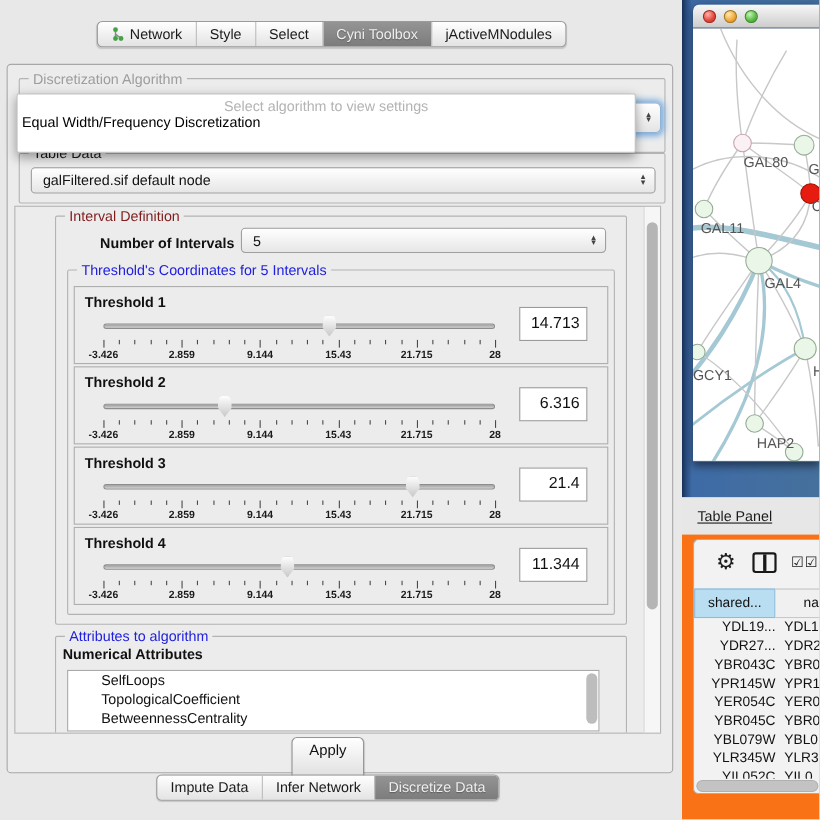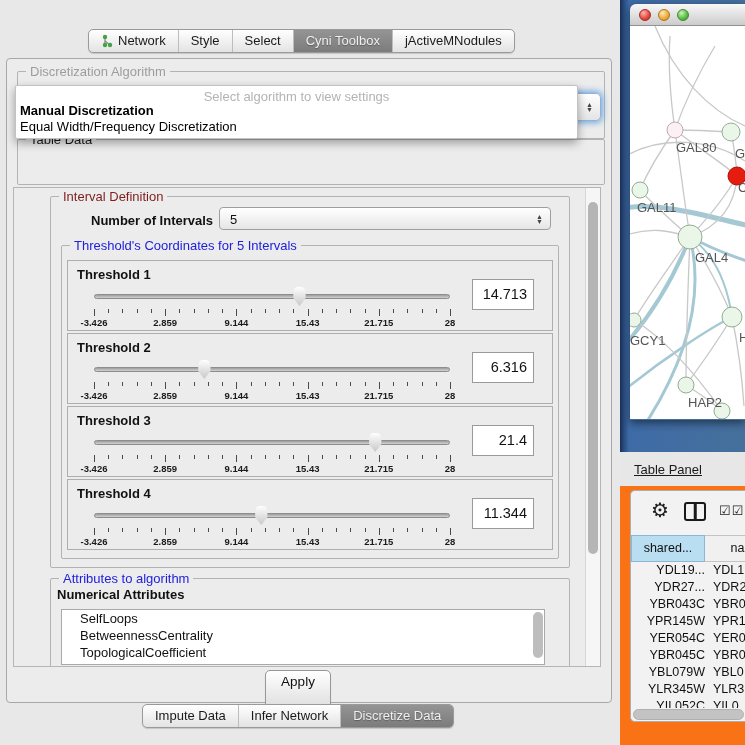--- a/index.html
+++ b/index.html
@@ -12,21 +12,21 @@
   .cp-title { position:absolute; left:9px; top:5px; font-size:13px; color:#1a1a1a; }
   .float-icon { position:absolute; left:560px; top:4px; font-size:13px; font-weight:700; color:#222; cursor:default; }
   .close-icon { position:absolute; left:583px; top:4px; font-size:13px; font-weight:900; color:#111; cursor:default; }
 
   .seg { display:flex; border:1px solid #9a9a9a; border-radius:5px; overflow:hidden;
          background:linear-gradient(#ffffff,#e3e3e3); box-shadow:0 1px 1px rgba(0,0,0,.15); }
   .seg-item { padding:3px 12px 4px 12px; font-size:13px; color:#1a1a1a; border-left:1px solid #bdbdbd;
               display:flex; align-items:center; gap:5px; white-space:nowrap; cursor:default; }
   .seg-item:first-child { border-left:none; }
   .seg-item.sel { background:linear-gradient(#949494,#7c7c7c); color:#efefef; text-shadow:0 1px 1px rgba(0,0,0,.3); }
-  .tabbar-top { position:absolute; left:88px; top:29px; }
+  .tabbar-top { position:absolute; left:88px; top:19px; }
   .tabbar-bottom { position:absolute; left:142px; top:704px; }
 
   .cp-body { position:absolute; left:6px; top:58px; width:606px; height:645px;
              border:1px solid #a8a8a8; border-radius:4px; background:#ececec; }
 
   .group { position:absolute; border:1px solid #b3b3b3; border-radius:2px; }
   .group > .gtitle { position:absolute; top:-8px; left:8px; background:#ececec; padding:0 4px; font-size:13px; }
   .gtitle.faded { color:#9d9d9d; }
   .gtitle.green { color:#7f1d1d; }
   .gtitle.blue  { color:#2020dd; }
@@ -65,21 +65,21 @@
                    filter:drop-shadow(0 0 1px rgba(0,0,0,.7)); }
   .slider .tick { position:absolute; top:24px; width:1px; background:#4a4a4a; }
   .slider .tick.major { height:7px; }
   .slider .tick.minor { height:4px; }
   .slider .tlabel { position:absolute; top:32px; transform:translateX(-50%); font-size:9.5px; font-weight:700; color:#1a1a1a; white-space:nowrap; }
   .thr-value { position:absolute; left:404px; top:18px; width:62px; height:31px; background:#fff;
                border:1px solid #9a9a9a; font-size:14.5px; text-align:right; line-height:29px; padding-right:6px; }
 
   .listbox { position:absolute; left:10px; top:30px; width:484px; height:56px; background:#fff;
              border:1px solid #a9a9a9; overflow:hidden; }
-  .listbox .item { height:17px; line-height:17px; padding-left:18px; font-size:13px; }
+  .listbox .item { height:17px; line-height:17px; padding-left:30px; font-size:13px; }
   .listbox .lscroll { position:absolute; right:1px; top:2px; width:10px; height:46px; border-radius:5px; background:#bdbdbd; }
 
   .apply-btn { position:absolute; left:258px; top:611px; width:66px; height:41px; border:1px solid #979797;
                border-radius:5px; background:linear-gradient(#ffffff,#dcdcdc); font-size:13.5px;
                text-align:center; line-height:21px; box-shadow:0 1px 1px rgba(0,0,0,.15); cursor:default; }
 
   
   .right-panel { position:absolute; left:620px; top:0; width:125px; height:745px; background:#f97316; }
   .net-frame { position:absolute; left:0; top:0; width:125px; height:452px;
                background:linear-gradient(90deg,#182f54 0px,#2a4d80 4px,#3e6ba6 9px,#45709c 100%); }
@@ -150,26 +150,32 @@
 
     <div class="focus-stub">
       <span class="stepper">
           <span>▲</span>
           <span>▼</span>
         </span>
     </div>
 
     <div class="popup">
       <div class="prompt">Select algorithm to view settings</div>
-      <div class="opt bold">Manual Discretization</div>
       <div class="opt">Equal Width/Frequency Discretization</div>
     </div>
 
     <div class="group" style="left:10px; top:80px; width:588px; height:46px;">
       <span class="gtitle plain">Table Data</span>
+      <div class="combo" style="left:10px; top:12px; width:568px; height:24px;">
+        <span class="val">galFiltered.sif default node</span>
+        <span class="stepper">
+            <span>▲</span>
+            <span>▼</span>
+          </span>
+      </div>
     </div>
 
     <div class="scrollpane">
 
       <div class="group" style="left:36px; top:8px; width:520px; height:372px;">
         <span class="gtitle green">Interval Definition</span>
         <div style="position:absolute; left:40px; top:16px; font-size:13px; font-weight:700;">Number of Intervals</div>
         <div class="combo" style="left:168px; top:10px; width:332px; height:23px;">
           <span class="val">5</span>
           <span class="stepper">
@@ -344,22 +350,22 @@
             </div>
         </div>
       </div>
 
       <div class="group" style="left:36px; top:390px; width:520px; height:108px;">
         <span class="gtitle blue">Attributes to algorithm</span>
         <div style="position:absolute; left:6px; top:8px; font-size:13px; font-weight:700;">Numerical Attributes</div>
         <div class="listbox">
           <div id="attr-items">
               <div class="item">SelfLoops</div>
+              <div class="item">TopologicalCoefficient</div>
               <div class="item">BetweennessCentrality</div>
-              <div class="item">TopologicalCoefficient</div>
             </div>
           <div class="lscroll"></div>
         </div>
       </div>
 
       <div class="vscroll">
         <div class="thumb"></div>
       </div>
     </div>
 

